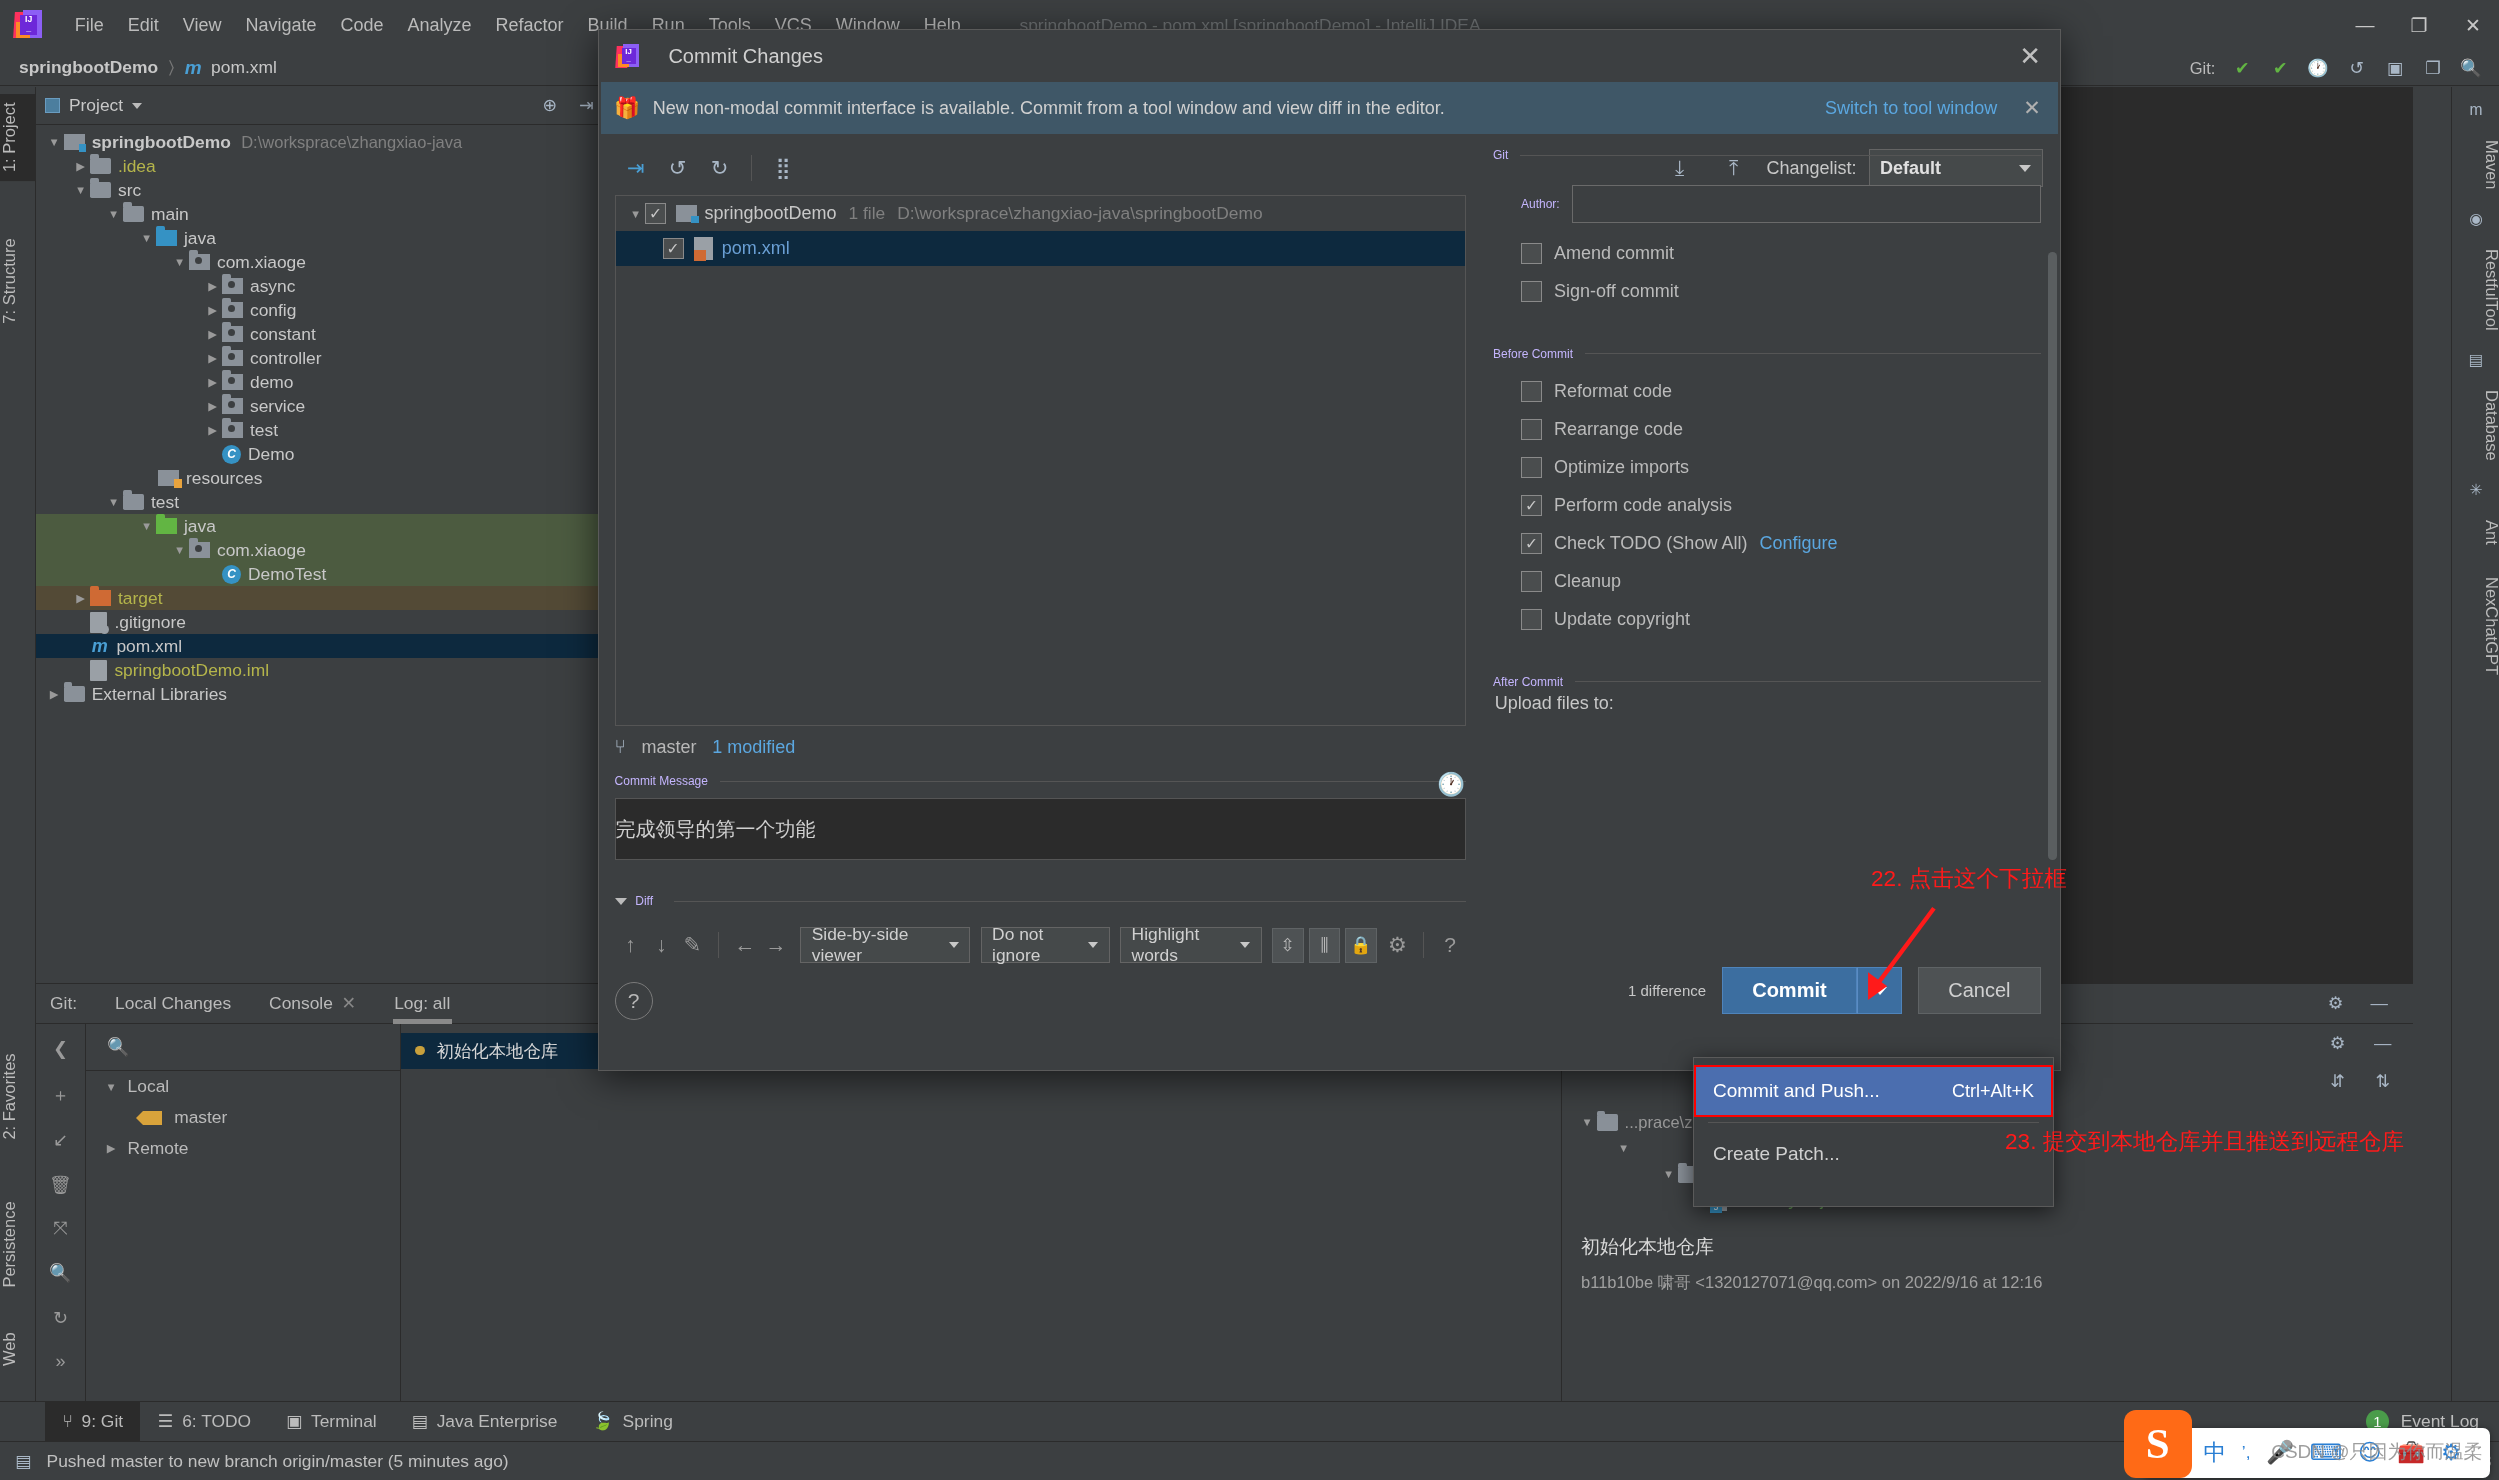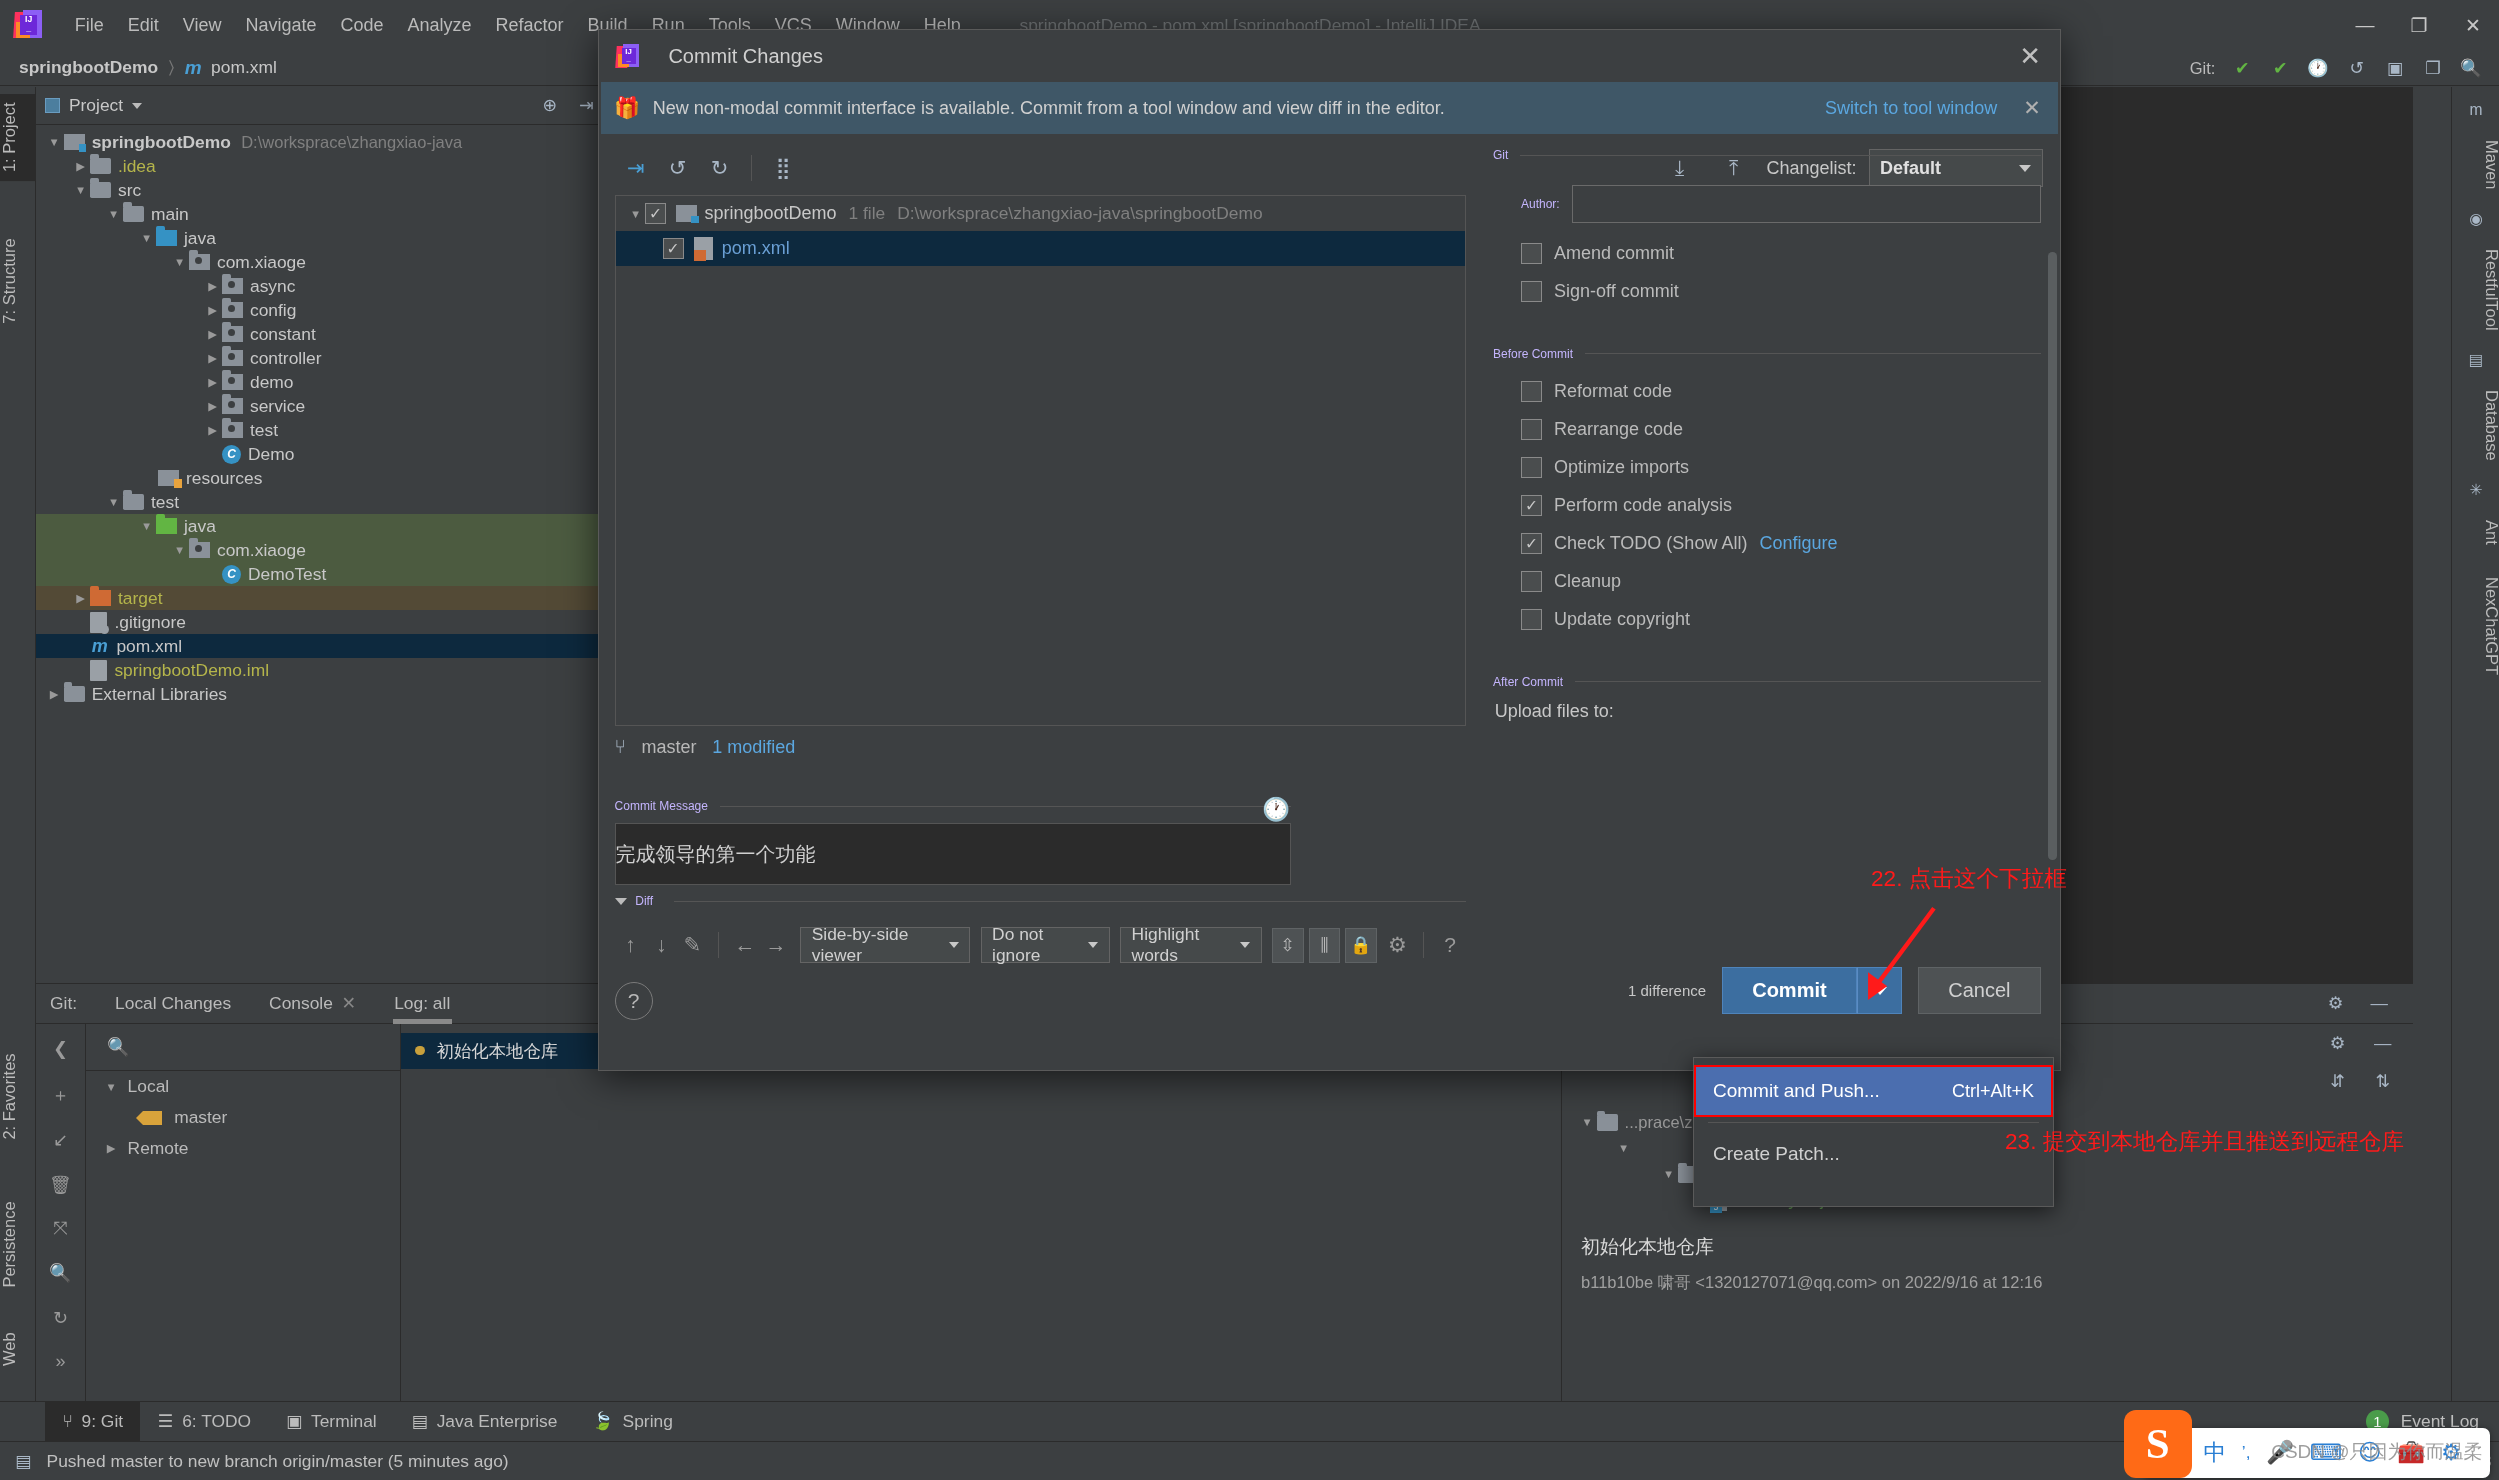--- a/index.html
+++ b/index.html
@@ -246,21 +246,21 @@
   .ct-sub { color:#808080; font-size:17.4px; margin-left:12px; }
 
   .chg-status { position:absolute; left:15.6px; top:595px; display:flex; align-items:center; gap:15.6px; font-size:18px;}
   .branch-ico { font-size:19px; color:#a9b7c6; }
   .modified { color:#5ba7e0; }
 
   .sec-label { font-size:12px; color:#c4b5fd; }
   .sec-line { flex:1; height:0.9px; background:#555; margin-left:12px; }
   .sec-head { display:flex; align-items:center; }
 
-  .cm-section { position:absolute; left:15.6px; top:658px; width:676px; }
+  .cm-section { position:absolute; left:15.6px; top:633px; width:851px; }
   .cm-box {
     margin-top:10.4px; height:62px; background:#2b2b2b; border:0.9px solid #555;
     display:flex; align-items:center; font-size:20px; color:#d0d0d0;
   }
   .cm-clock { position:absolute; right:0; top:-3.5px; font-size:22.6px; color:#b0b0b0; }
 
   .diff-section { position:absolute; left:15.6px; top:753px; width:851px; }
   .diff-head { display:flex; align-items:center; gap:8.7px; }
   .diff-arrow { width:0;height:0;border-left:6px solid transparent;border-right:6px solid transparent;border-top:7px solid #bbb; }
   .diff-toolbar { display:flex; align-items:center; gap:0; margin-top:19px; }
@@ -794,21 +794,21 @@
             <span class="cbox"></span>
             <span>Update copyright</span>
           </div>
         </div>
 
         <div class="grp" style="margin-top:36px;">
           <div class="grp-head">
             <span class="sec-label">After Commit</span>
             <span class="sec-line"></span>
           </div>
-          <div class="upload-row" style="margin-top:12px;">Upload files to:</div>
+          <div class="upload-row" style="margin-top:4px;">Upload files to:</div>
         </div>
       </div>
 
       <div class="dlg-scroll">
         <div class="thumb"></div>
       </div>
 
       <div class="dlg-buttons">
         <span class="diffcount">1 difference</span>
         <span class="btn-commit-wrap">

